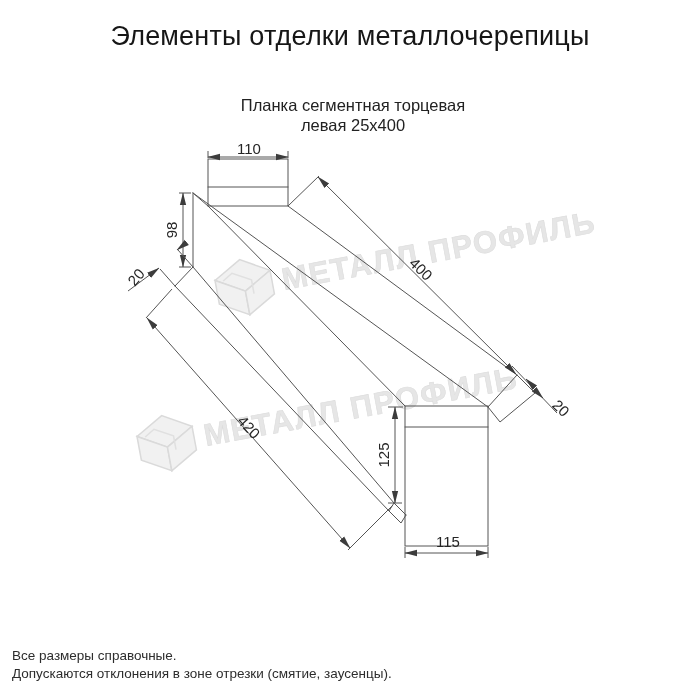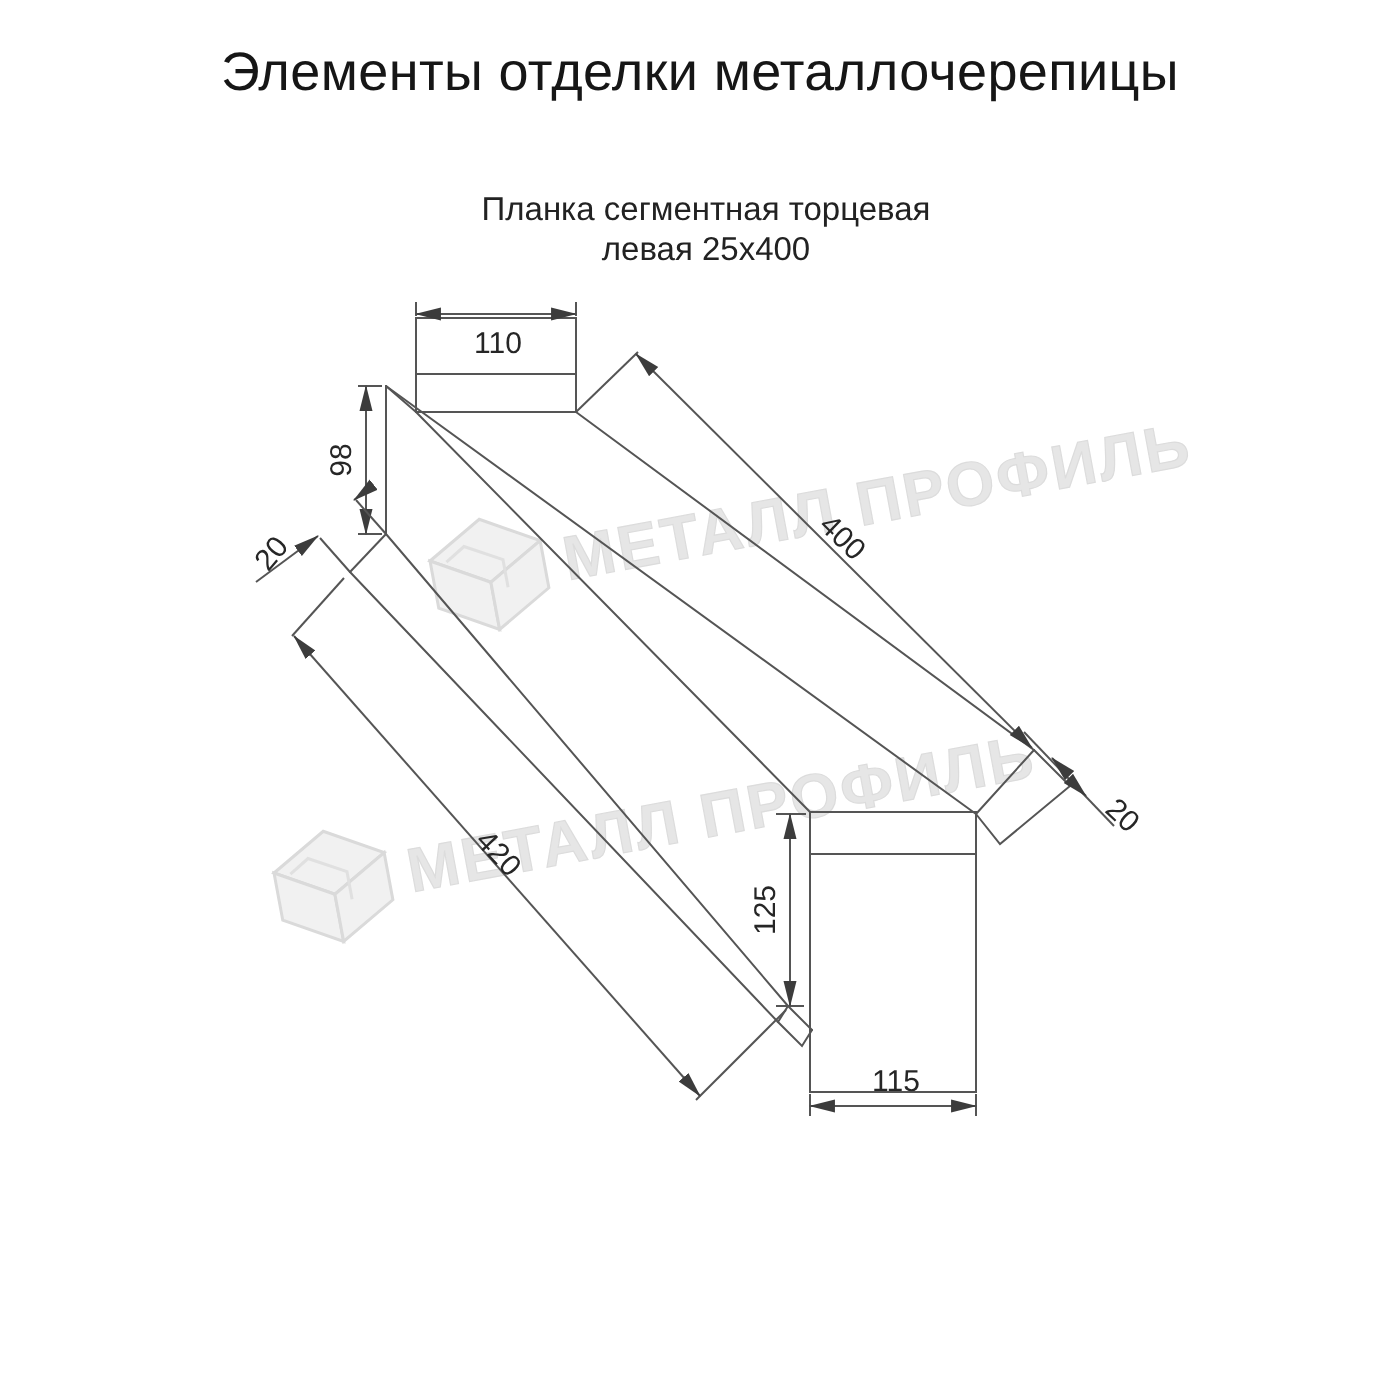--- a/index.html
+++ b/index.html
@@ -120,24 +120,28 @@
         <line x1="403" y1="407" x2="388" y2="407"></line>
         <line x1="402" y1="503" x2="388" y2="503"></line>
         <line x1="395" y1="407" x2="395" y2="503" marker-start="url(#arr)" marker-end="url(#arr)"></line>
 
         <line x1="405" y1="547" x2="405" y2="558"></line>
         <line x1="488" y1="547" x2="488" y2="558"></line>
         <line x1="405" y1="553" x2="488" y2="553" marker-start="url(#arr)" marker-end="url(#arr)"></line>
       </g>
     </svg>
 
-    <span class="dim" style="left:249px;top:148px;transform:translate(-50%,-50%);margin-top:24px;">110</span>
+    <span class="dim" style="left:249px;top:148px;transform:translate(-50%,-50%);">110</span>
     <span class="dim" style="left:171px;top:230px;transform:translate(-50%,-50%) rotate(-90deg);">98</span>
     <span class="dim" style="left:136px;top:277px;transform:translate(-50%,-50%) rotate(-50deg);">20</span>
     <span class="dim" style="left:421px;top:269px;transform:translate(-50%,-50%) rotate(44deg);">400</span>
     <span class="dim" style="left:249px;top:427px;transform:translate(-50%,-50%) rotate(47deg);">420</span>
     <span class="dim" style="left:561px;top:408px;transform:translate(-50%,-50%) rotate(43deg);">20</span>
     <span class="dim" style="left:383px;top:455px;transform:translate(-50%,-50%) rotate(-90deg);">125</span>
     <span class="dim" style="left:448px;top:541px;transform:translate(-50%,-50%);text-align:right;">115</span>
   </div>
 
+  <div class="footer">
+    <div>Все размеры справочные.</div>
+    <div>Допускаются отклонения в зоне отрезки (смятие, заусенцы).</div>
+  </div>
 
 </div>
 
 </body></html>

